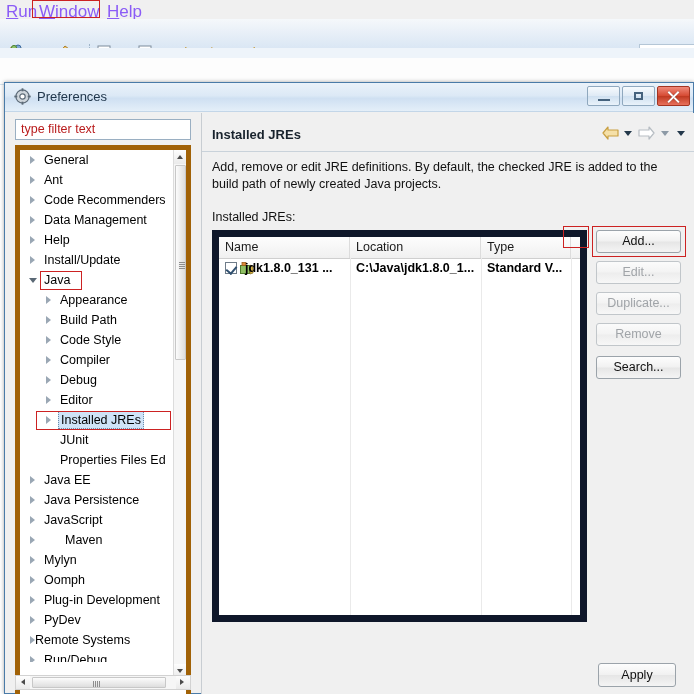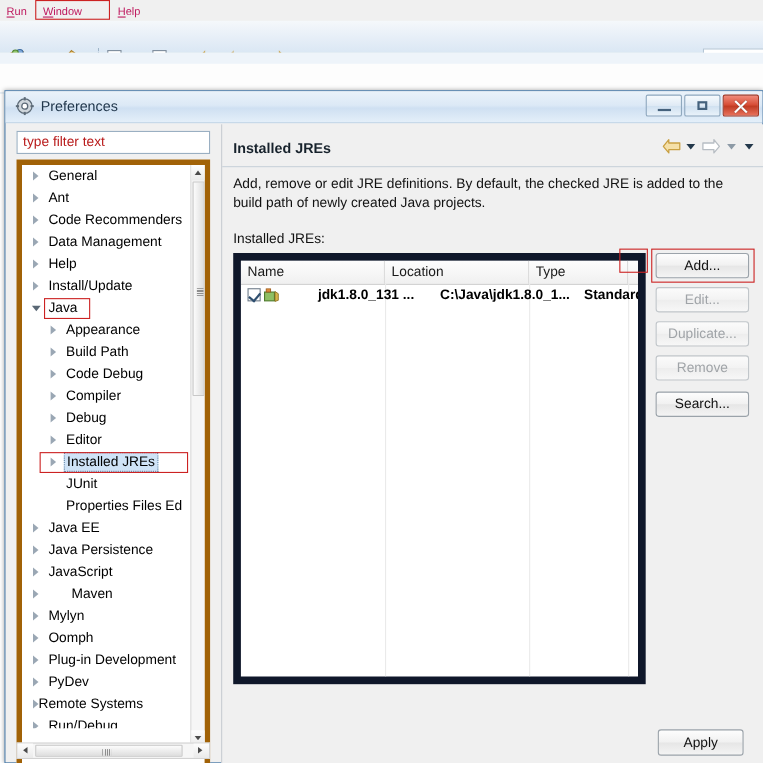--- a/index.html
+++ b/index.html
@@ -10,21 +10,21 @@
   }
   #root{position:relative;width:694px;height:694px;}
 
   
   .ide-menubar{
     position:absolute;left:0;top:0;width:694px;height:19px;
     background:#f0f0f0;
   }
   .menu-item{
     position:absolute;top:3px;height:17px;line-height:17px;
-    padding:0 6px;font-size:10px;color:#be185d;white-space:nowrap;
+    padding:0 6px;font-size:17px;color:#8b5cf6;white-space:nowrap;
   }
   .menu-underline{text-decoration:underline;}
   .menu-run{left:0px;}
   .menu-window{left:33px;}
   .menu-help{left:101px;}
   .menu-redbox{
     position:absolute;left:32px;top:0px;width:68px;height:18px;
     border:1.4px solid #cc2222;box-sizing:border-box;
   }
 
@@ -268,21 +268,21 @@
   .th-pad{left:352px;width:22px;border-right:none;}
   .colline{
     position:absolute;top:21px;width:1px;bottom:0;background:#eaeaea;
   }
   .trow{
     position:absolute;left:0;top:21px;width:100%;height:21px;
   }
   .td{
     position:absolute;top:0;height:21px;line-height:21px;
     font-size:12.5px;font-weight:bold;color:#000;box-sizing:border-box;
-    white-space:nowrap;overflow:hidden;margin-left:44px;
+    white-space:nowrap;overflow:hidden;
   }
   .td-name{left:0;width:131px;padding-left:26px;}
   .td-loc{left:131px;width:131px;padding-left:6px;}
   .td-type{left:262px;width:90px;padding-left:6px;}
   .row-check{
     position:absolute;left:6px;top:4px;width:12px;height:12px;
     background:#fff;border:1px solid #6f7c89;box-sizing:border-box;
   }
   .row-check .ck{
     position:absolute;left:2px;top:1px;width:5px;height:8px;
@@ -485,21 +485,21 @@
           <div class="tree-row">
             <span class="tw" style="left: 24px;">
               <span class="arrow-c"></span>
             </span>
             <span class="lbl" style="left: 38px;">Build Path</span>
           </div>
           <div class="tree-row">
             <span class="tw" style="left: 24px;">
               <span class="arrow-c"></span>
             </span>
-            <span class="lbl" style="left: 38px;">Code Debug</span>
+            <span class="lbl" style="left: 38px;">Code Style</span>
           </div>
           <div class="tree-row">
             <span class="tw" style="left: 24px;">
               <span class="arrow-c"></span>
             </span>
             <span class="lbl" style="left: 38px;">Compiler</span>
           </div>
           <div class="tree-row">
             <span class="tw" style="left: 24px;">
               <span class="arrow-c"></span>

